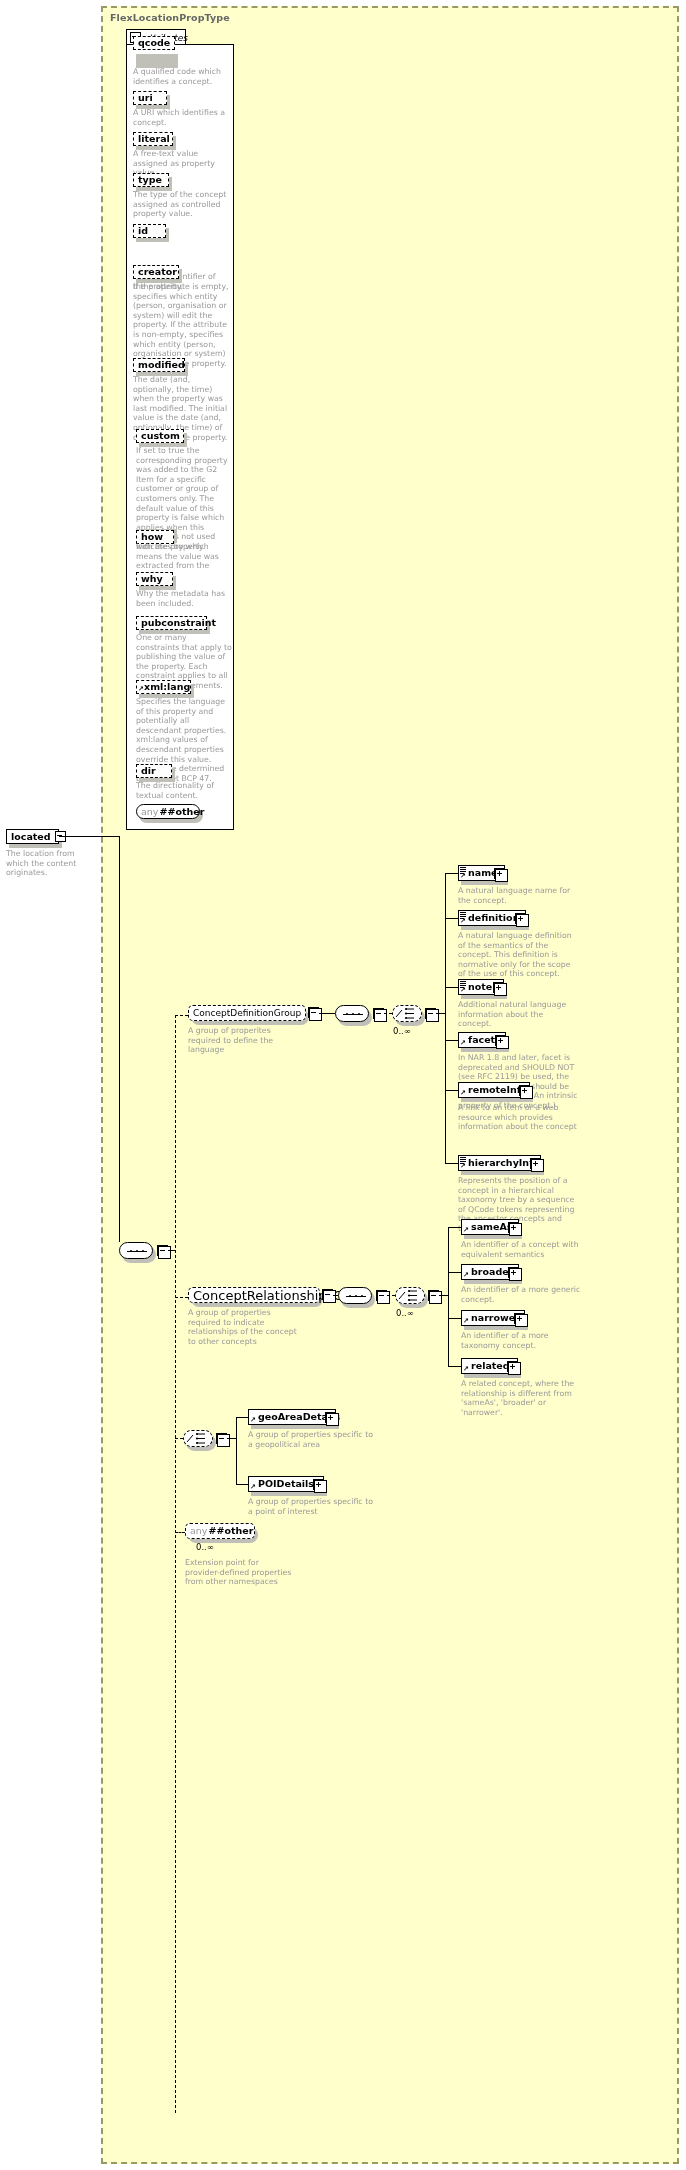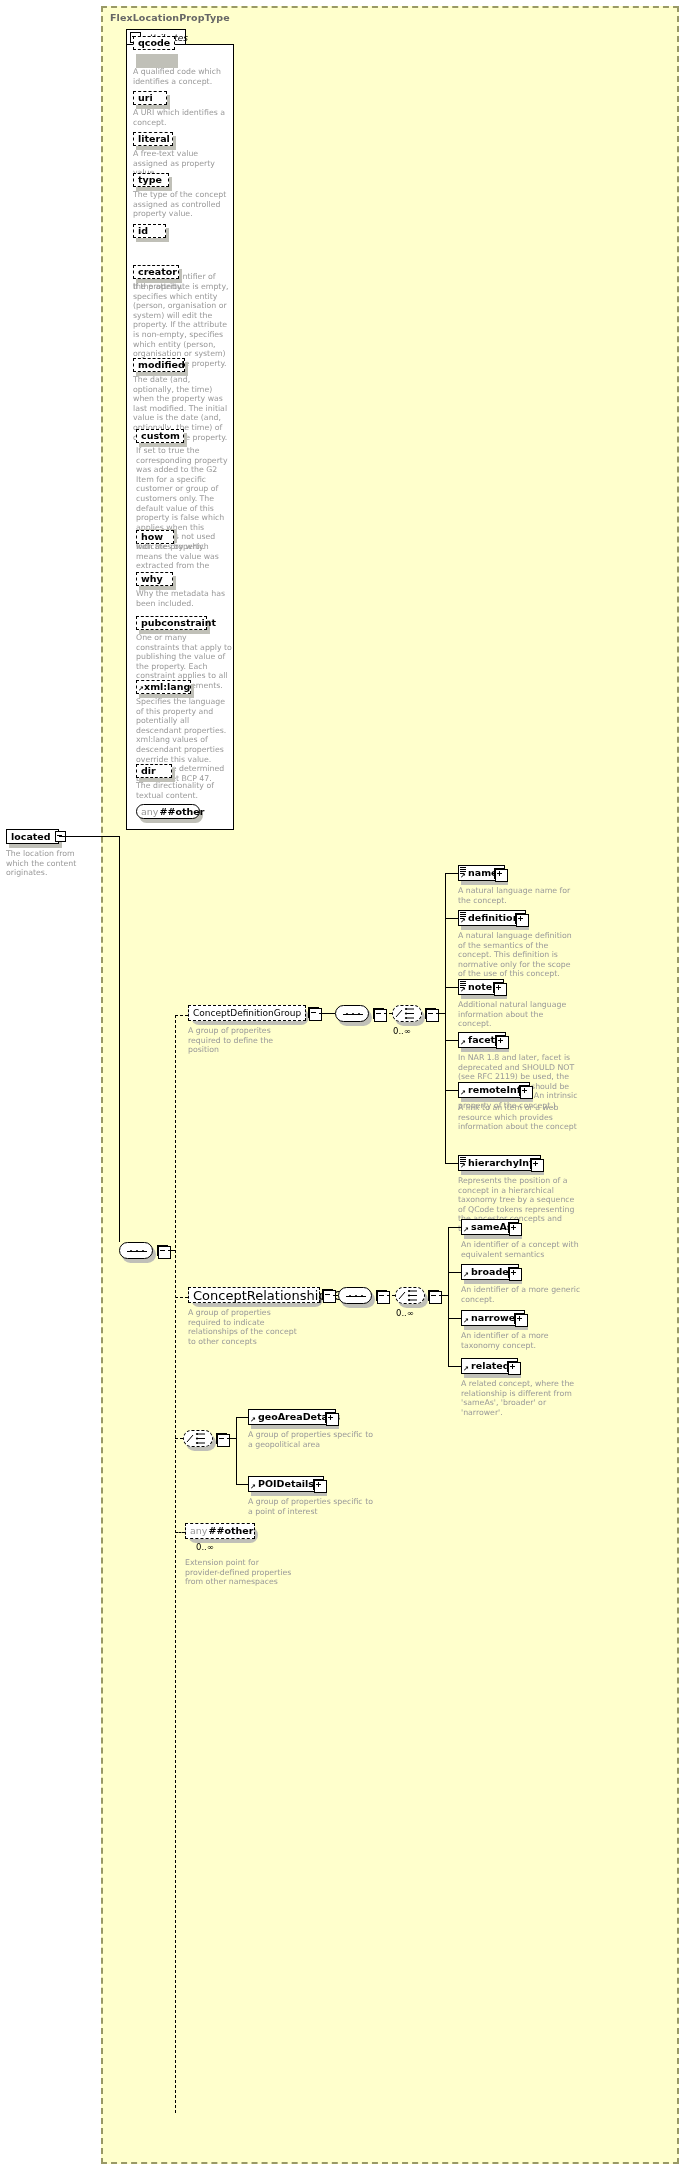--- a/index.html
+++ b/index.html
@@ -55,21 +55,21 @@
     white-space:nowrap;
     font-size:9.5px;font-weight:bold;color:#000;
   }
   .node .lbl{padding:0 4px;line-height:1;}
   .node.solid{border:1px solid #000;}
   .node.dashed{border:1px dashed #000;}
   .shadow-gray{position:absolute;background:#c0c0b8;}
 
   
   .node.round{border-radius:9px;}
-  .node.round.dashed{border:1px dashed #000;border-radius:0;align-items:center;}
+  .node.round.dashed{border:1px dashed #000;border-radius:5px;align-items:center;}
 
   
   .doc{
     position:absolute;font-size:7.8px;line-height:9.6px;color:#999999;
     white-space:normal;
   }
 
   
   .hline{position:absolute;background:#000;height:1px;}
   .vline{position:absolute;background:#000;width:1px;}
@@ -227,21 +227,21 @@
   <div class="hline" style="left:168px;top:1250px;width:8px;"></div>
 
   <div class="hline dash" style="left:175px;top:1015px;width:13px;"></div>
   <div class="shadow-gray" style="left:191px;top:1009px;width:118px;height:16px;border-radius:9px;"></div>
   <div class="node dashed round" style="left:188px;top:1005px;width:118px;height:16px;font-weight:normal;font-size:9px;">
     <span class="lbl">ConceptDefinitionGroup</span>
   </div>
   <div class="node solid" style="left:308px;top:1007px;width:11px;height:11px;">
     <span class="pm" style="position:absolute;left:0;top:0;width:11px;height:11px;"></span>
   </div>
-  <div class="doc" style="left:188px;top:1026px;width:110px;">A group of properites required to define the position</div>
+  <div class="doc" style="left:188px;top:1026px;width:110px;">A group of properites required to define the language</div>
 
   <div class="hline" style="left:319px;top:1013px;width:16px;"></div>
   <div class="shadow-gray" style="left:338px;top:1009px;width:34px;height:17px;border-radius:9px;"></div>
   <div class="compositor" style="left:335px;top:1005px;">
     <div class="comp-line"></div>
     <div class="comp-dots">
         <i style="left:3px;"></i>
         <i style="left:9px;"></i>
         <i style="left:15px;"></i>
       </div>

